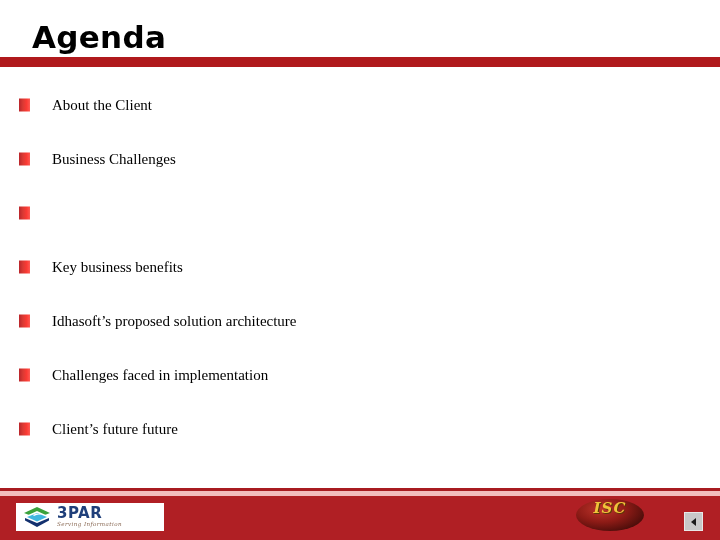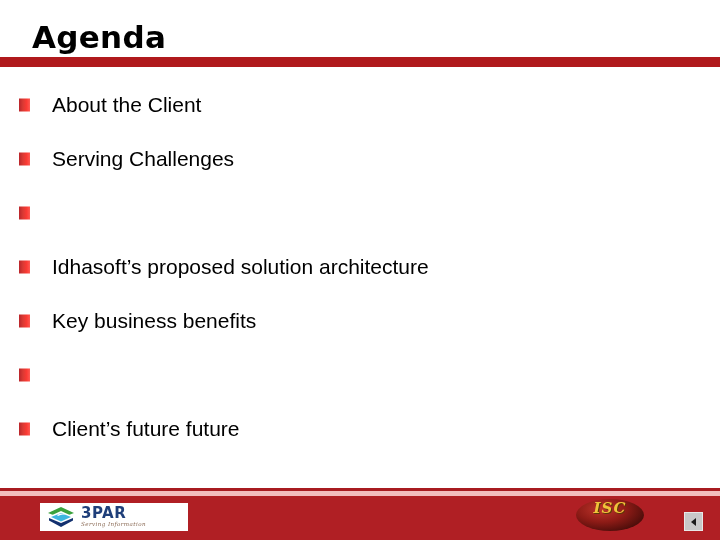--- a/index.html
+++ b/index.html
@@ -72,22 +72,22 @@
   .bullet-marker {
     position: absolute;
     left: 19px;
     top: 50%;
     transform: translateY(-50%);
     width: 11px;
     height: 13px;
     background: linear-gradient(to right, #b9252b 0%, #d93a33 35%, #fb3a34 70%, #ff5a52 100%);
   }
   .agenda-text {
-    font-family: Liberation Sans, sans-serif;
-    font-size: 21px;
+    font-family: Liberation Serif, serif;
+    font-size: 15px;
     color: #000000;
     line-height: 1.2;
     white-space: nowrap;
   }
 
   
   .footer {
     position: absolute;
     left: 0;
     bottom: 0;
@@ -115,21 +115,21 @@
     left: 0;
     top: 8px;
     width: 720px;
     height: 44px;
     background: #b01f24;
   }
 
   
   .logo-3par {
     position: absolute;
-    left: 40px;
+    left: 16px;
     top: 15px;
     width: 148px;
     height: 28px;
     background: #ffffff;
     display: flex;
     align-items: center;
     padding-left: 6px;
     box-sizing: border-box;
   }
   .logo-3par-mark {
@@ -217,35 +217,36 @@
   </div>
   <div class="title-rule"></div>
 
   <ul class="agenda-list">
     <li class="agenda-item">
       <span class="bullet-marker"></span>
       <span class="agenda-text">About the Client</span>
     </li>
     <li class="agenda-item">
       <span class="bullet-marker"></span>
-      <span class="agenda-text">Serving Challenges</span>
-    </li>
-    <li class="agenda-item">
-      <span class="bullet-marker"></span>
+      <span class="agenda-text">Business Challenges</span>
+    </li>
+    <li class="agenda-item">
+      <span class="bullet-marker"></span>
+    </li>
+    <li class="agenda-item">
+      <span class="bullet-marker"></span>
+      <span class="agenda-text">Key business benefits</span>
     </li>
     <li class="agenda-item">
       <span class="bullet-marker"></span>
       <span class="agenda-text">Idhasoft’s proposed solution architecture</span>
     </li>
     <li class="agenda-item">
       <span class="bullet-marker"></span>
-      <span class="agenda-text">Key business benefits</span>
-    </li>
-    <li class="agenda-item">
-      <span class="bullet-marker"></span>
+      <span class="agenda-text">Challenges faced in implementation</span>
     </li>
     <li class="agenda-item">
       <span class="bullet-marker"></span>
       <span class="agenda-text">Client’s future future</span>
     </li>
   </ul>
 
   <div class="footer">
     <div class="footer-line-top"></div>
     <div class="footer-line-light"></div>

